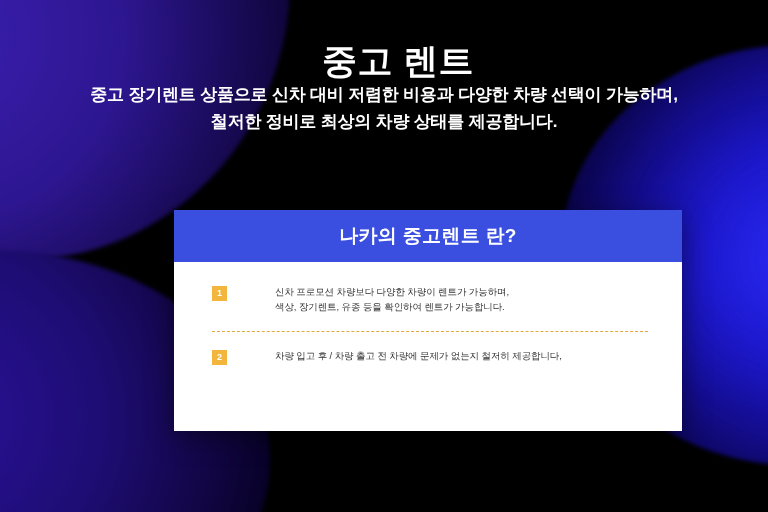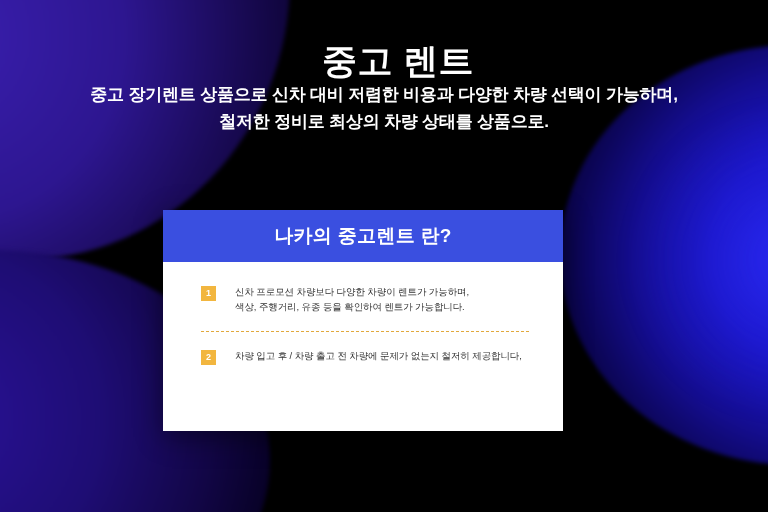--- a/index.html
+++ b/index.html
@@ -57,22 +57,22 @@
     font-weight:bold;
     color:#ffffff;
     line-height:1.62;
     letter-spacing:-0.2px;
   }
   .hero-sub span { display:block; }
 
   
   .card {
     position:absolute;
-    left:163px; top:210px;
-    width:400px;
+    left:174px; top:210px;
+    width:508px;
     background:#7dd3fc;
     box-shadow:0 6px 26px rgba(0,0,0,0.45);
   }
   .card-header {
     height:52px;
     background:#3A4FE0;
     display:flex;
     align-items:center;
     justify-content:center;
   }
@@ -102,56 +102,56 @@
     text-align:center;
     margin-top:2px;
   }
   .item-text {
     margin-left:19px;
     font-size:9.5px;
     line-height:1.62;
     color:#333333;
     letter-spacing:-0.1px;
   }
-  .item-text span { display:block; }
+  .item-text span { display:block;margin-left:29px; }
   .divider {
     height:0;
     border-top:1px dashed #E2A93C;
     margin:16px 0 16px 0;
   }
 </style>
 </head>
 <body>
 
 <div id="stage">
 
   <div class="blob blob-top-left"></div>
   <div class="blob blob-bottom-left"></div>
   <div class="blob blob-right"></div>
   <div class="blob blob-right-glow"></div>
 
   <div class="hero">
     <h1 class="hero-title">중고 렌트</h1>
     <p class="hero-sub">
       <span>중고 장기렌트 상품으로 신차 대비 저렴한 비용과 다양한 차량 선택이 가능하며,</span>
-      <span>철저한 정비로 최상의 차량 상태를 상품으로.</span>
+      <span>철저한 정비로 최상의 차량 상태를 제공합니다.</span>
     </p>
   </div>
 
   <div class="card">
     <div class="card-header">
       <div class="card-header-title">나카의 중고렌트 란?</div>
     </div>
     <div class="card-body">
 
       <div class="item">
         <div class="item-badge">1</div>
         <div class="item-text">
           <span>신차 프로모션 차량보다 다양한 차량이 렌트가 가능하며,</span>
-          <span>색상, 주행거리, 유종 등을 확인하여  렌트가 가능합니다.</span>
+          <span>색상, 장기렌트, 유종 등을 확인하여  렌트가 가능합니다.</span>
         </div>
       </div>
 
       <div class="divider"></div>
 
       <div class="item">
         <div class="item-badge">2</div>
         <div class="item-text">
           <span>차량 입고 후 / 차량 출고 전 차량에 문제가 없는지 철저히 제공합니다,</span>
         </div>

